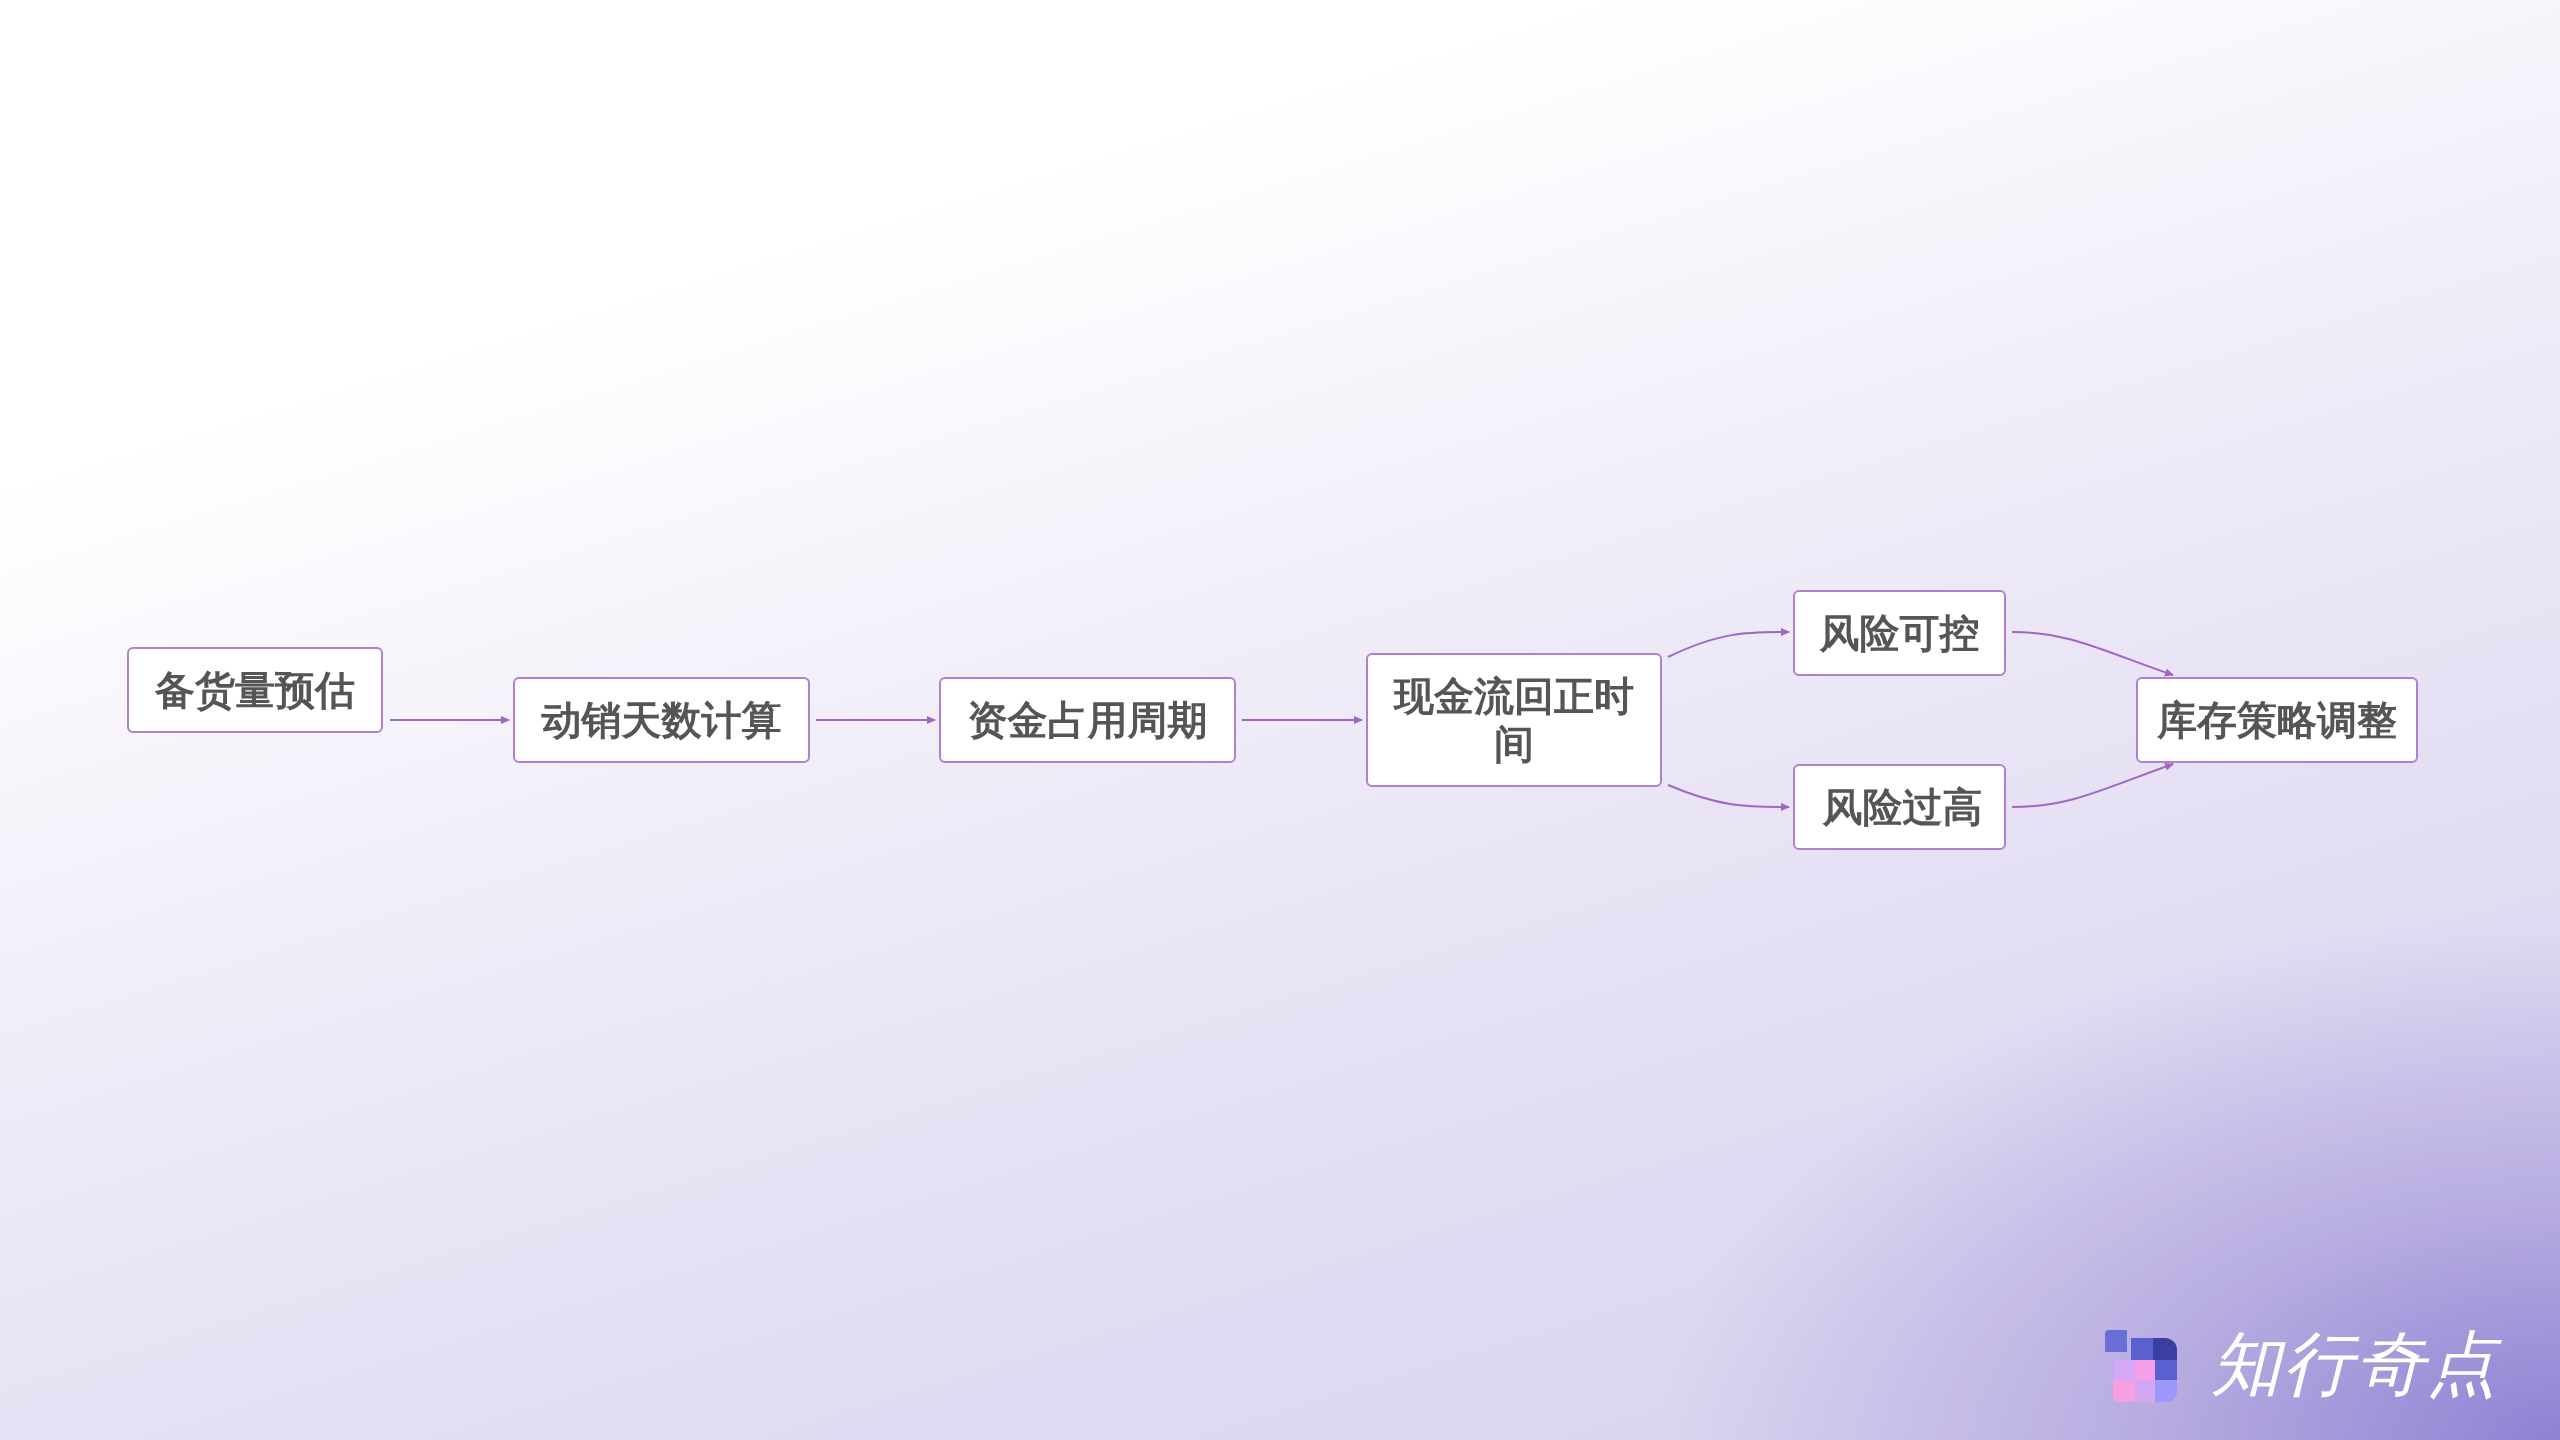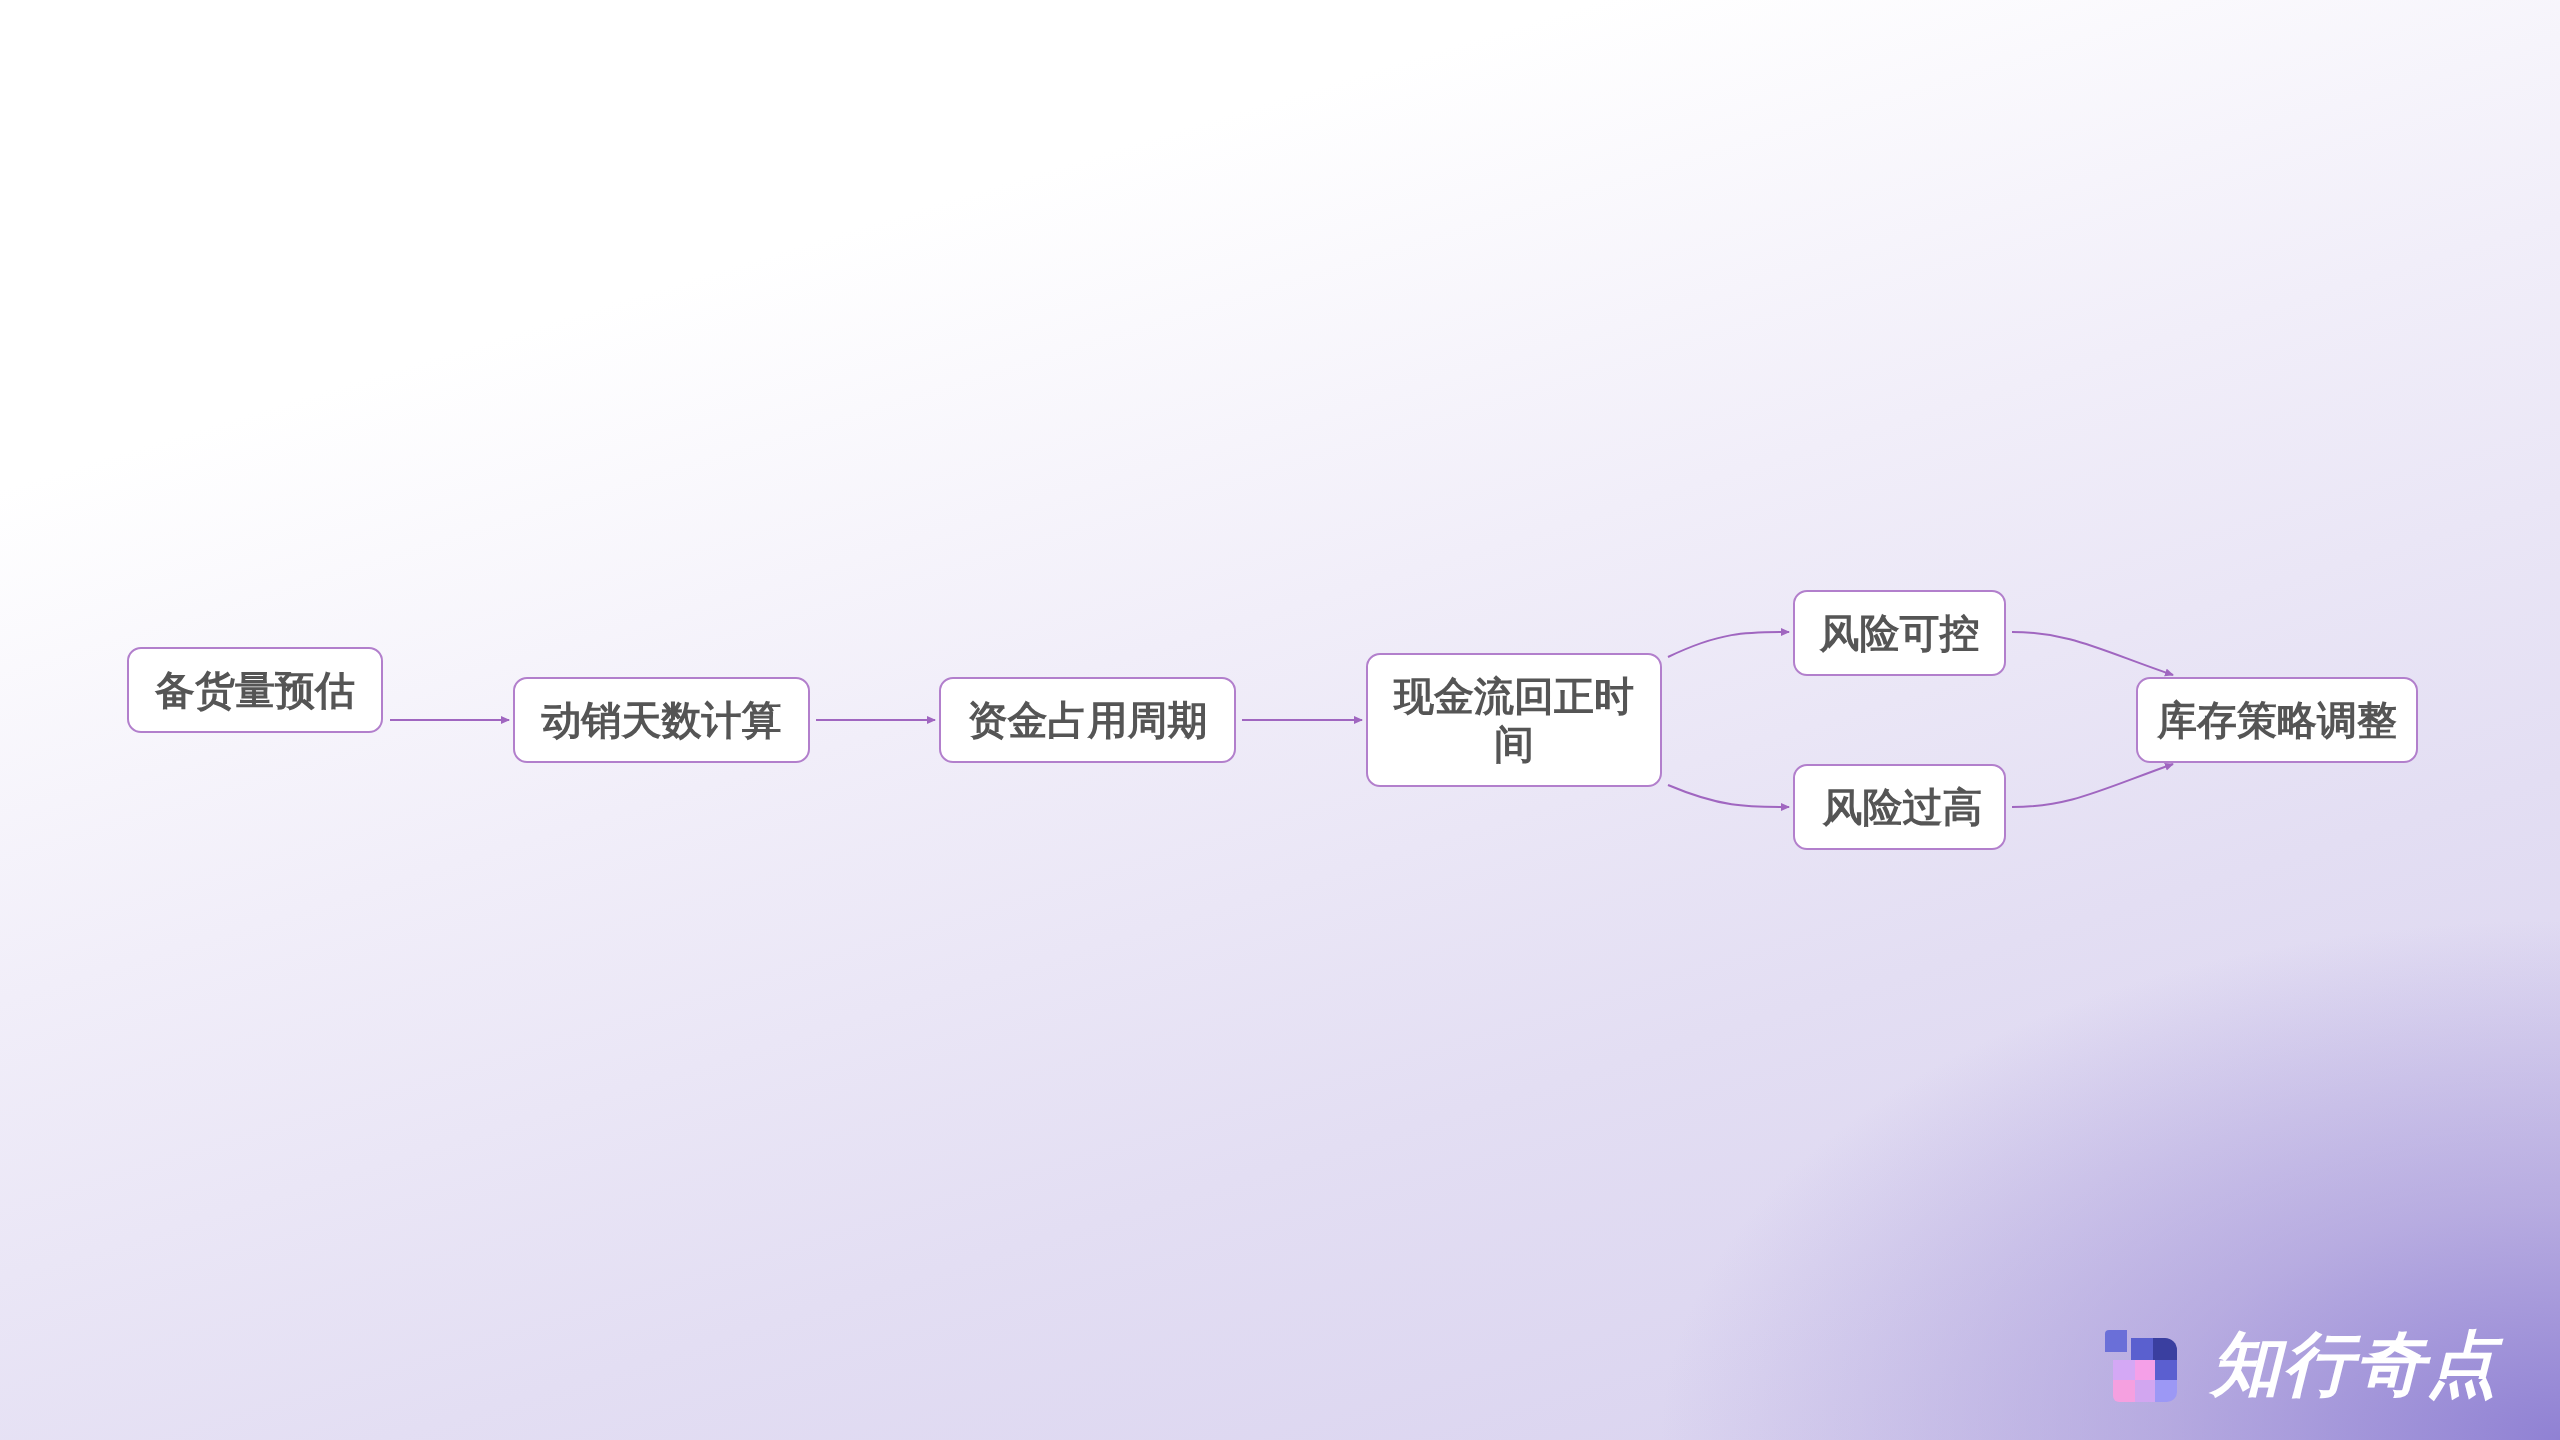--- a/index.html
+++ b/index.html
@@ -5,30 +5,30 @@
   html, body { margin:0; padding:0; }
   body {
     width:2560px; height:1440px; overflow:hidden; position:relative;
     font-family: "DejaVu Sans", "Liberation Sans", sans-serif;
     background:
       radial-gradient(ellipse 900px 520px at 2560px 1440px, rgba(140,125,210,0.95) 0%, rgba(160,145,215,0.6) 45%, rgba(200,190,235,0) 100%),
       linear-gradient(163deg, #ffffff 0%, #ffffff 22%, #f1eef9 45%, #e3def3 70%, #d6cfee 100%);
   }
   .node {
     position:absolute; box-sizing:border-box;
-    background:#ffffff; border:2px solid #b27fcc; border-radius:14px;
+    background:#ffffff; border:2px solid #b27fcc; border-radius:6px;
     display:flex; align-items:center; justify-content:center; text-align:center;
     color:#555555; font-weight:bold; font-size:40px; line-height:48px;
     padding:0 18px;
   }
   svg.edges { position:absolute; left:0; top:0; }
   .logo { position:absolute; left:2105px; top:1318px; display:flex; align-items:center; }
   .logo-icon { position:relative; width:72px; height:70px; }
   .logo-icon span { position:absolute; width:22px; height:22px; }
-  .logo-text { margin-left:34px; color:#ffffff; font-weight:bold; font-size:70px; letter-spacing:2px; font-style:italic; }
+  .logo-text { margin-left:34px; color:#ffffff; font-weight:normal; font-size:70px; letter-spacing:2px; font-style:italic; }
 </style>
 </head>
 <body>
 
 <svg class="edges" width="2560" height="1440">
   <defs>
     <marker id="arr" markerWidth="10" markerHeight="10" refX="8" refY="4" orient="auto" markerUnits="userSpaceOnUse">
       <path d="M0,0 L9,4 L0,8 Z" fill="#a066c0"></path>
     </marker>
   </defs>

